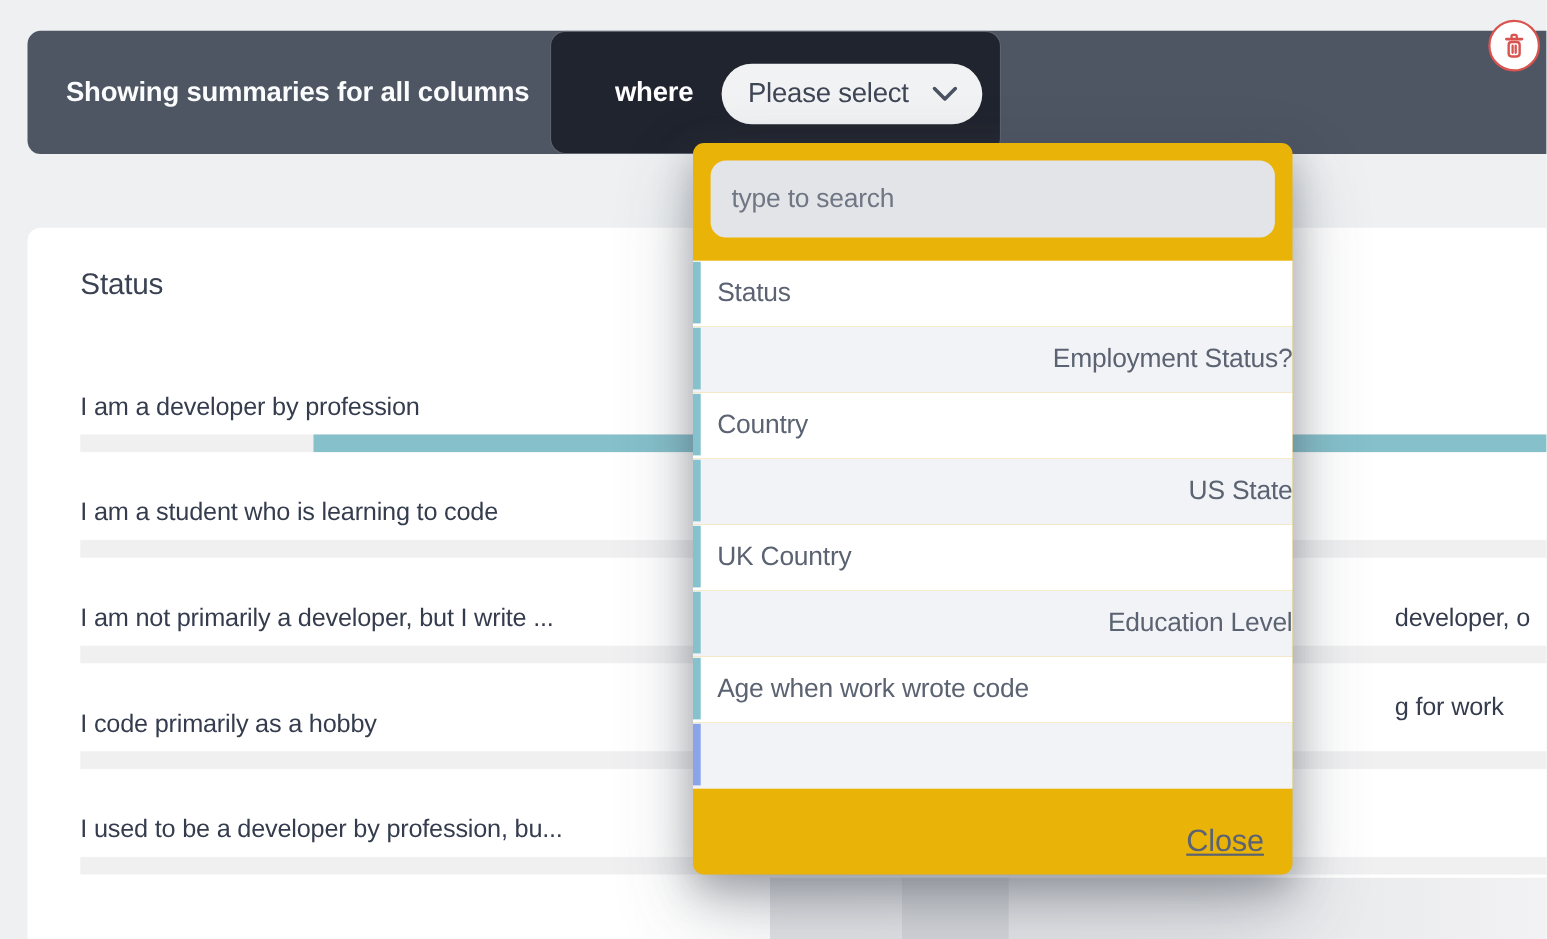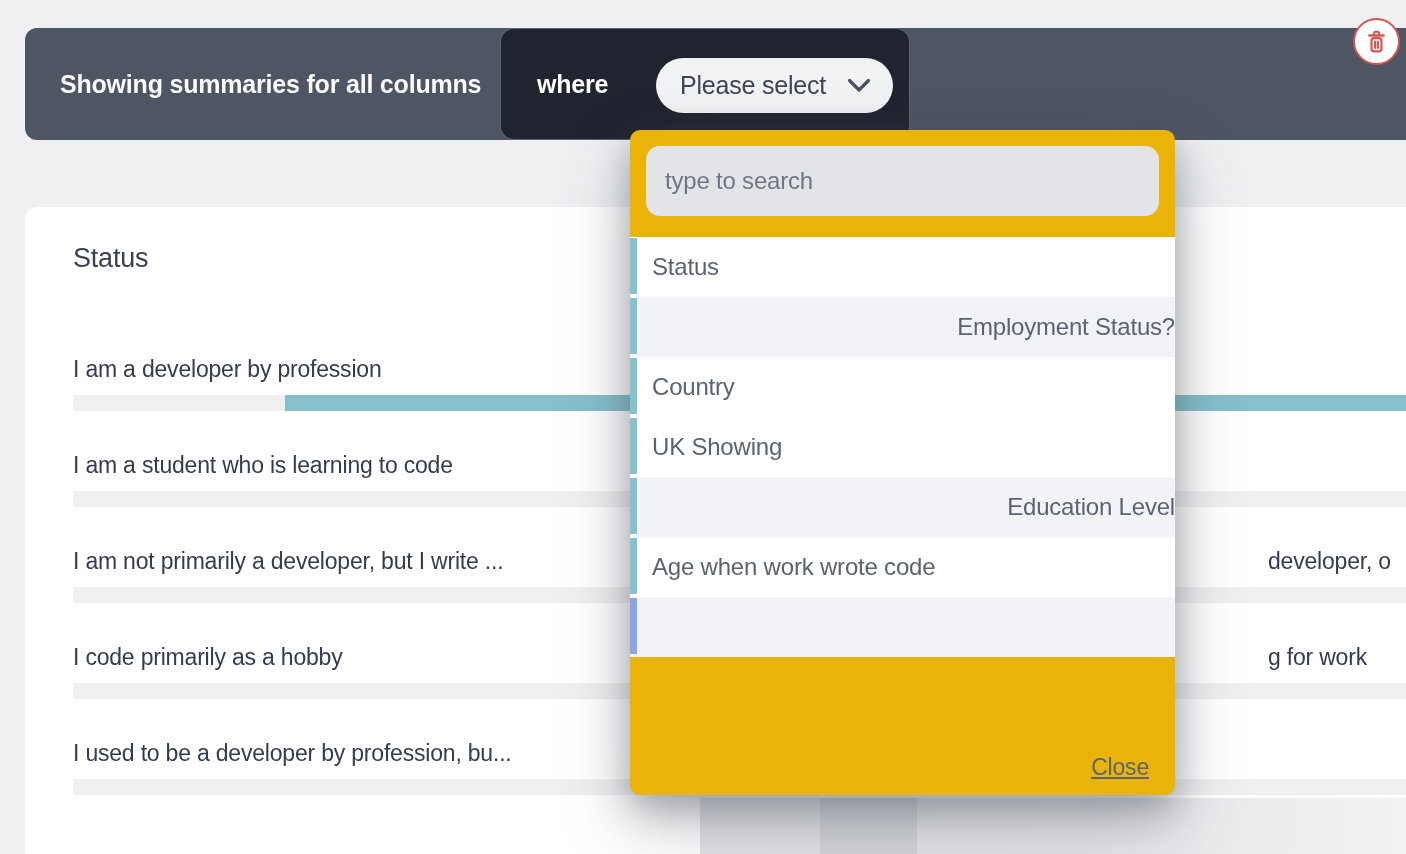--- a/index.html
+++ b/index.html
@@ -23,21 +23,21 @@
     margin-left:35px;
     color:#fbfcfd; font-size:25px; font-weight:700;
   }
   .filter-group {
     position:absolute; left:475px; top:0; width:410px; height:112px;
     background:var(--filter-group-bg,#20242e);
     border:1px solid rgba(170,177,190,0.45);
     border-radius:14px;
     display:flex; align-items:center;
   }
-  .where-label { margin-left:36px; color:#ffffff; font-size:25px; font-weight:700; }
+  .where-label { margin-left:58px; color:#ffffff; font-size:25px; font-weight:700; }
   .select-pill {
     position:absolute; left:155px; top:29px; width:237px; height:55px;
     background:var(--pill-bg,#f1f2f4);
     border:none; border-radius:28px; cursor:pointer;
     display:flex; align-items:center; justify-content:space-between;
     padding:0 22px 0 24px;
     font-family:inherit; letter-spacing:inherit;
   }
   .select-pill span { color:#3e4554; font-size:25px; font-weight:500;text-align:right; }
   .chevron { width:24px; height:15px; display:block; }
@@ -98,21 +98,21 @@
   }
   .search-input::placeholder { color:#6f7684; opacity:1; }
   .dd-list { position:absolute; left:0; right:0; top:107px; list-style:none; }
   .dd-item { position:relative; height:60px; display:flex; align-items:center;
              padding-left:22px; cursor:pointer; background:#ffffff; }
   .dd-item.alt { background:var(--item-alt-bg,#f2f3f6);justify-content:flex-end; }
   .dd-accent { position:absolute; left:0; top:1px; bottom:3px; width:7px;
                background:var(--accent-teal,#86c2cd); }
   .dd-label { font-size:24px; color:var(--item-text,#5b6372); }
   .dd-footer { position:absolute; right:26px; bottom:14px; }
-  .close-link { font-size:23px; color:var(--item-text,#5b6372);
+  .close-link { font-size:28px; color:var(--item-text,#5b6372);
                 text-decoration:underline; cursor:pointer; }
 </style>
 </head>
 <body>
 
 <div class="stage">
 
   <section class="card">
     <h2 class="card-title">Status</h2>
 
@@ -134,21 +134,21 @@
       <div class="srow-label">I code primarily as a hobby</div>
       <div class="bar"></div>
     </div>
     <div class="srow" style="top:532px">
       <div class="srow-label">I used to be a developer by profession, bu...</div>
       <div class="bar"></div>
     </div>
   </section>
 
   <div class="clip-label" style="top:547px">developer, o</div>
-  <div class="clip-label" style="top:643px">g for work</div>
+  <div class="clip-label" style="top:628px">g for work</div>
 
   <div class="bottom-strip">
     <div class="bottom-thumb"></div>
   </div>
 
   <header class="topbar">
     <span class="topbar-title">Showing summaries for all columns</span>
     <div class="filter-group">
       <span class="where-label">where</span>
       <button class="select-pill">
@@ -176,23 +176,27 @@
         <span class="dd-label">Status</span>
       </li>
       <li class="dd-item alt">
         <span class="dd-accent" style="background: rgb(134, 194, 205);"></span>
         <span class="dd-label">Employment Status?</span>
       </li>
       <li class="dd-item">
         <span class="dd-accent" style="background: rgb(134, 194, 205);"></span>
         <span class="dd-label">Country</span>
       </li>
-      <li class="dd-item">
-        <span class="dd-accent" style="background: rgb(134, 194, 205);"></span>
-        <span class="dd-label">UK Showing</span>
+      <li class="dd-item alt">
+        <span class="dd-accent" style="background: rgb(134, 194, 205);"></span>
+        <span class="dd-label">US State</span>
+      </li>
+      <li class="dd-item">
+        <span class="dd-accent" style="background: rgb(134, 194, 205);"></span>
+        <span class="dd-label">UK Country</span>
       </li>
       <li class="dd-item alt">
         <span class="dd-accent" style="background: rgb(134, 194, 205);"></span>
         <span class="dd-label">Education Level</span>
       </li>
       <li class="dd-item">
         <span class="dd-accent" style="background: rgb(134, 194, 205);"></span>
         <span class="dd-label">Age when work wrote code</span>
       </li>
       <li class="dd-item alt">

